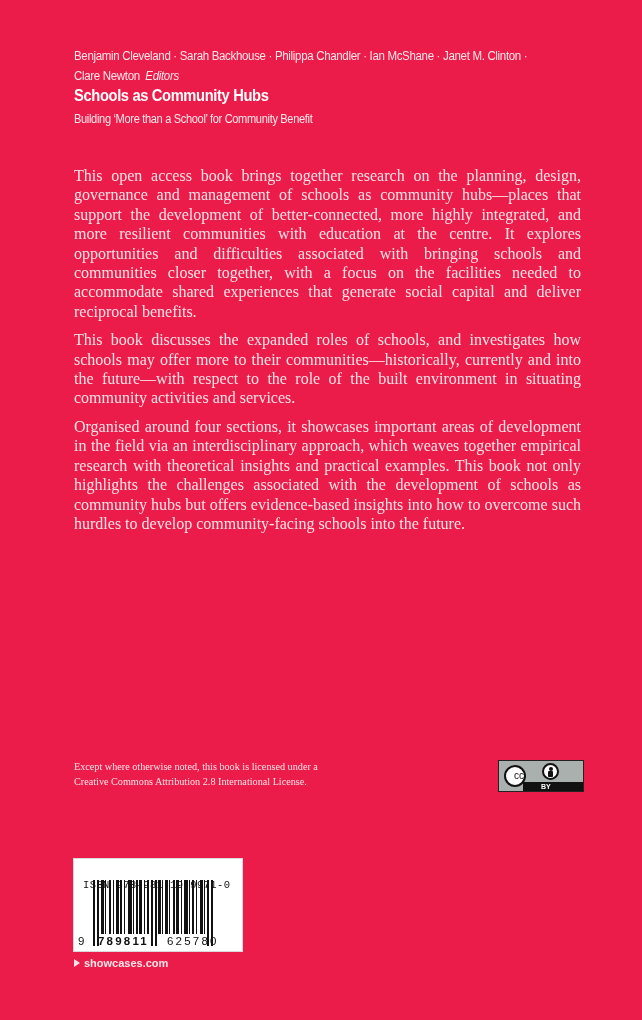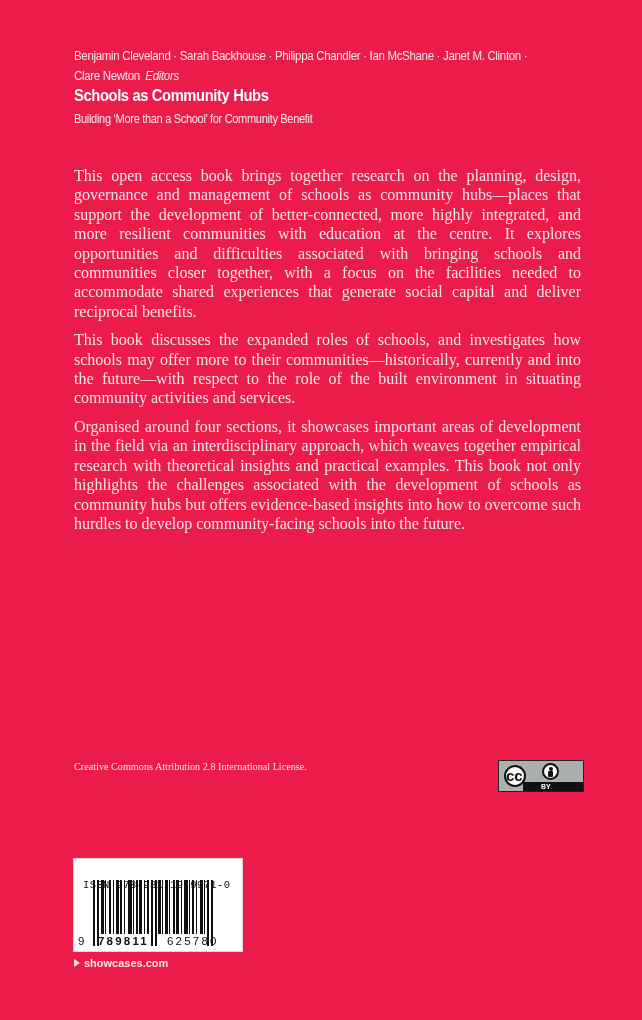--- a/index.html
+++ b/index.html
@@ -58,22 +58,22 @@
   .cc-badge .black-band {
     position: absolute; left: 24px; right: 0; bottom: 0; height: 9px; background: #111;
   }
   .cc-badge .by-text {
     position: absolute; left: 42px; bottom: 0px; font-family: "Liberation Sans", sans-serif;
     font-size: 7px; font-weight: bold; color: #fff; line-height: 9px;
   }
   .cc-circle {
     position: absolute; left: 5px; top: 4px; width: 22px; height: 22px;
     border-radius: 50%; background: #fff; border: 2px solid #111; box-sizing: border-box;
-    font-family: "Liberation Sans", sans-serif; font-weight: bold; font-size: 15px;
-    color: #111; text-align: left; line-height: 18px;
+    font-family: "Liberation Sans", sans-serif; font-weight: normal; font-size: 10px;
+    color: #111; text-align: right; line-height: 18px;
   }
   .by-circle {
     position: absolute; left: 43px; top: 2px; width: 17px; height: 17px;
     border-radius: 50%; background: #fff; border: 2px solid #111; box-sizing: border-box;
   }
   .by-circle::before {
     content: ""; position: absolute; left: 4.5px; top: 1.5px; width: 4px; height: 4px; border-radius: 50%; background: #111;
   }
   .by-circle::after {
     content: ""; position: absolute; left: 4px; top: 6px; width: 5px; height: 6px; background: #111; border-radius: 1px;
@@ -127,20 +127,21 @@
 <div class="title">Schools as Community Hubs</div>
 <div class="subtitle">Building ‘More than a School’ for Community Benefit</div>
 
 <div class="blurb">
   <p>This open access book brings together research on the planning, design, governance and management of schools as community hubs—places that support the development of better-connected, more highly integrated, and more resilient communities with education at the centre. It explores opportunities and difficulties associated with bringing schools and communities closer together, with a focus on the facilities needed to accommodate shared experiences that generate social capital and deliver reciprocal benefits.</p>
   <p>This book discusses the expanded roles of schools, and investigates how schools may offer more to their communities—historically, currently and into the future—with respect to the role of the built environment in situating community activities and services.</p>
   <p>Organised around four sections, it showcases important areas of development in the field via an interdisciplinary approach, which weaves together empirical research with theoretical insights and practical examples. This book not only highlights the challenges associated with the development of schools as community hubs but offers evidence-based insights into how to overcome such hurdles to develop community-facing schools into the future.</p>
 </div>
 
 <div class="license">
+  <div>Except where otherwise noted, this book is licensed under a</div>
   <div>Creative Commons Attribution 2.8 International License.</div>
 </div>
 
 <div class="cc-badge">
   <div class="black-band"></div>
   <div class="cc-circle">cc</div>
   <div class="by-circle"></div>
   <div class="by-text">BY</div>
 </div>
 

